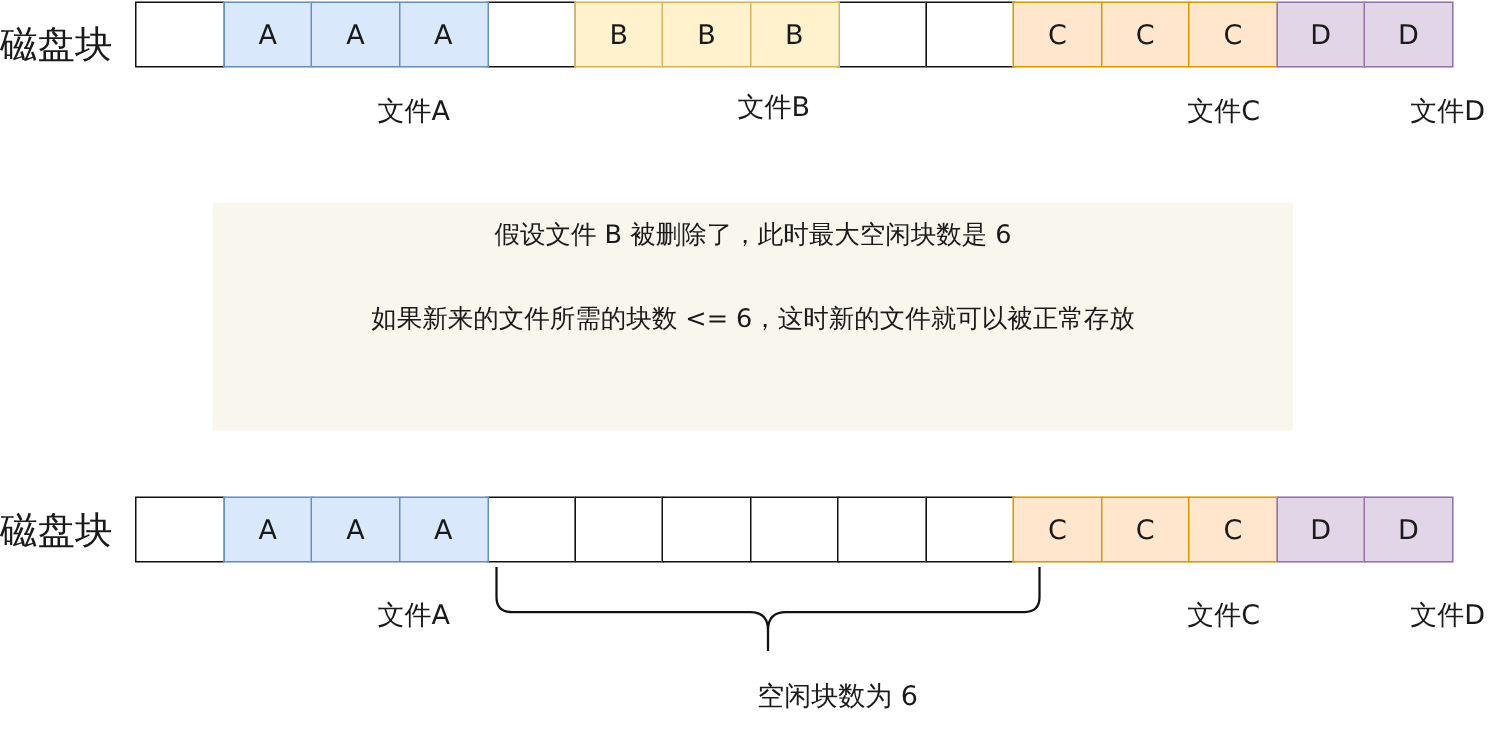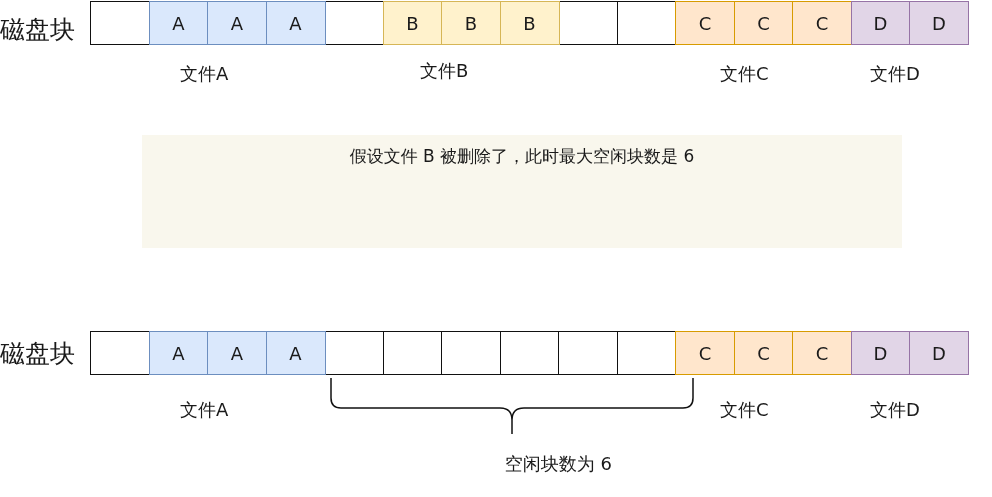--- a/index.html
+++ b/index.html
@@ -8,23 +8,23 @@
   .row-label { position:absolute; left:0; font-size:25px; line-height:60px; height:60px; }
   .strip { position:absolute; left:90px; height:44px; display:flex; }
   .blk { width:60px; height:44px; box-sizing:border-box; border:1.5px solid #111;
          margin-left:-1.5px; display:flex; align-items:center; justify-content:center;
          font-size:18px; background:#fff; position:relative; }
   .blk:first-child { margin-left:0; }
   .blk.A { background:#dae8fc; border-color:#6c8ebf; z-index:1; }
   .blk.B { background:#fff2cc; border-color:#d6b656; z-index:1; }
   .blk.C { background:#ffe6cc; border-color:#d79b00; z-index:1; }
   .blk.D { background:#e1d5e7; border-color:#9673a6; z-index:1; }
-  .file-label { position:absolute; font-size:18px; text-align:left; width:120px; }
-  .note { position:absolute; left:142px; top:135px; width:720px; height:113px;
-          background:#f9f7ed;padding-left:40px; }
+  .file-label { position:absolute; font-size:18px; text-align:right; width:120px; }
+  .note { position:absolute; left:142px; top:135px; width:720px; height:152px;
+          background:#f9f7ed; }
   .note-line { position:absolute; left:0; width:100%; text-align:center; font-size:17px; }
   .brace { position:absolute; left:330px; top:378px; }
   .free-label { position:absolute; left:412px; top:452px; width:200px; text-align:right; font-size:18px; }
 </style>
 </head>
 <body>
 
 <div class="row-label" style="top:0px;">磁盘块</div>
 <div class="strip" style="top:1px;">
   <div class="blk"></div>
@@ -43,20 +43,21 @@
   <div class="blk D">D</div>
   <div class="blk D">D</div>
 </div>
 <div class="file-label" style="left:180px; top:62px;">文件A</div>
 <div class="file-label" style="left:420px; top:59px;">文件B</div>
 <div class="file-label" style="left:720px; top:62px;">文件C</div>
 <div class="file-label" style="left:870px; top:62px;">文件D</div>
 
 <div class="note">
   <div class="note-line" style="top:10px;">假设文件 B 被删除了，此时最大空闲块数是 6</div>
+  <div class="note-line" style="top:66px;">如果新来的文件所需的块数 &lt;= 6，这时新的文件就可以被正常存放</div>
 </div>
 
 <div class="row-label" style="top:324px;">磁盘块</div>
 <div class="strip" style="top:331px;">
   <div class="blk"></div>
   <div class="blk A">A</div>
   <div class="blk A">A</div>
   <div class="blk A">A</div>
   <div class="blk"></div>
   <div class="blk"></div>

